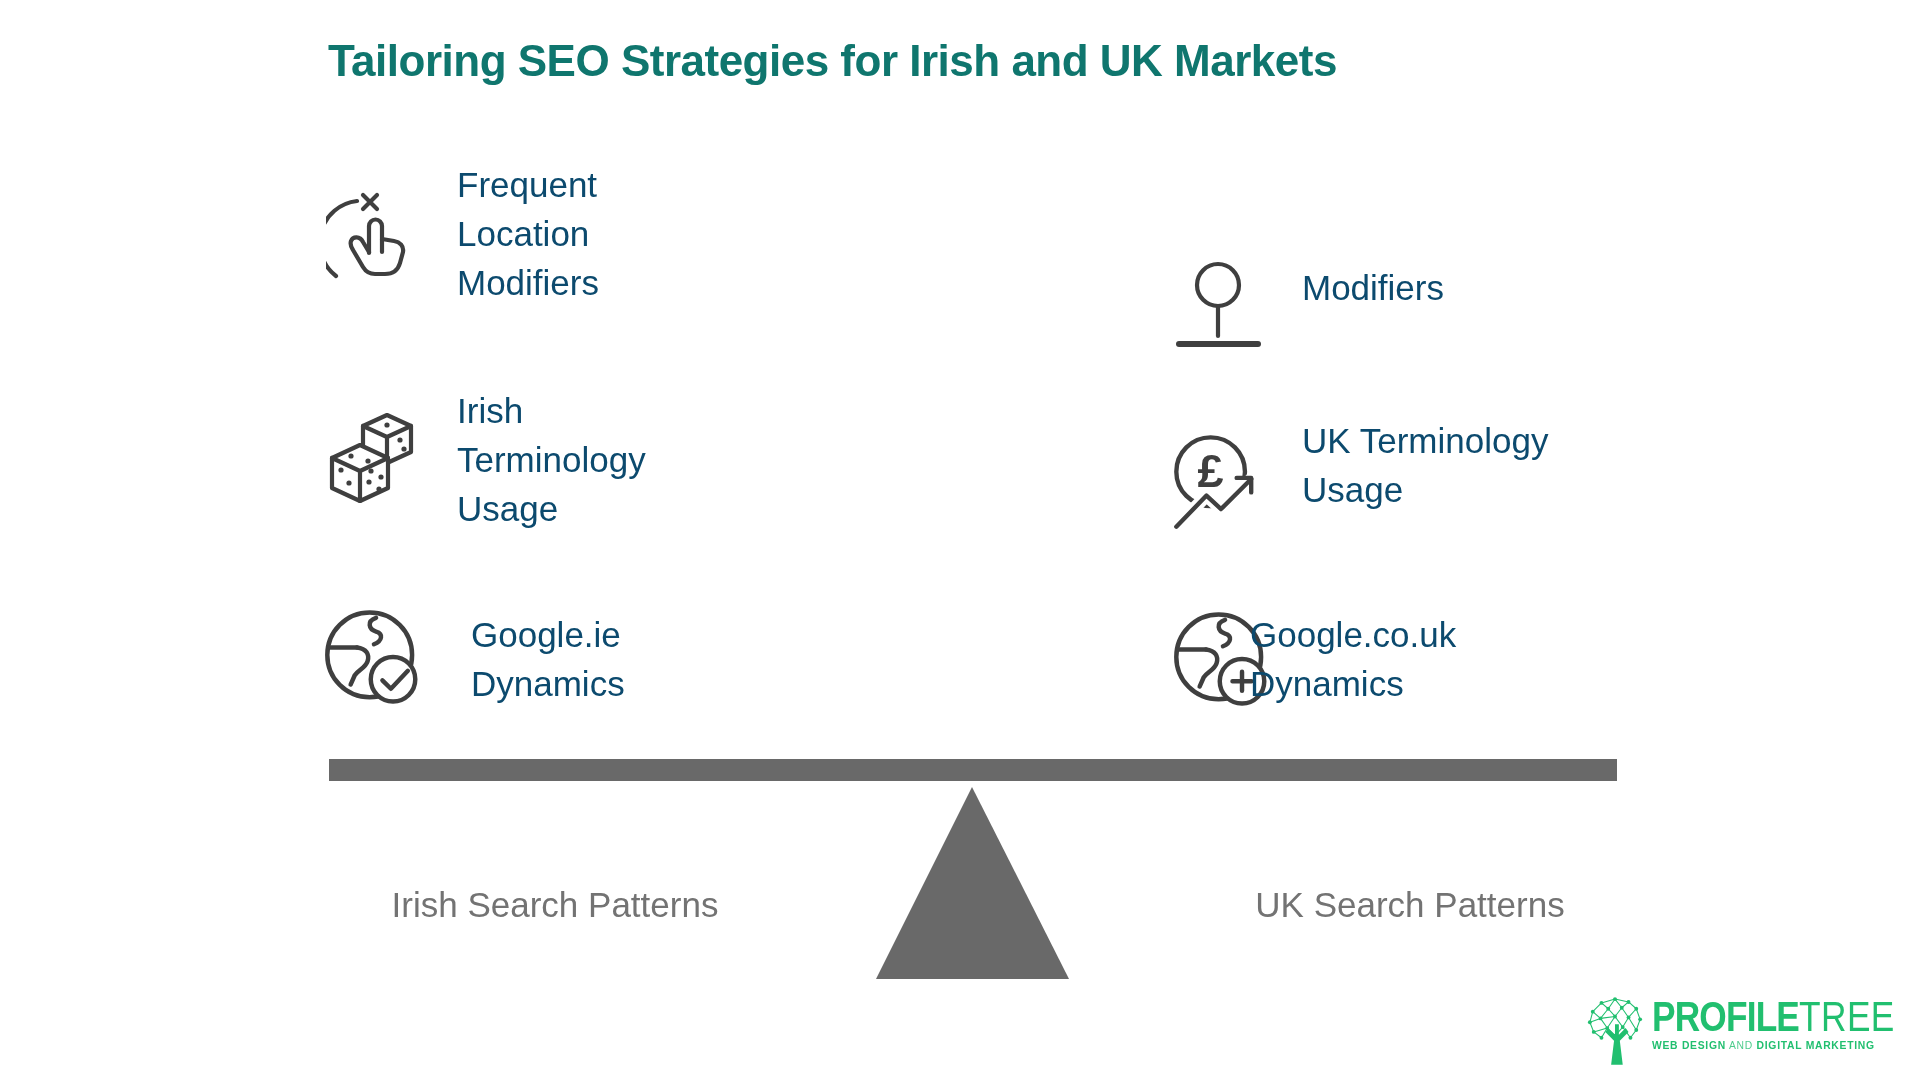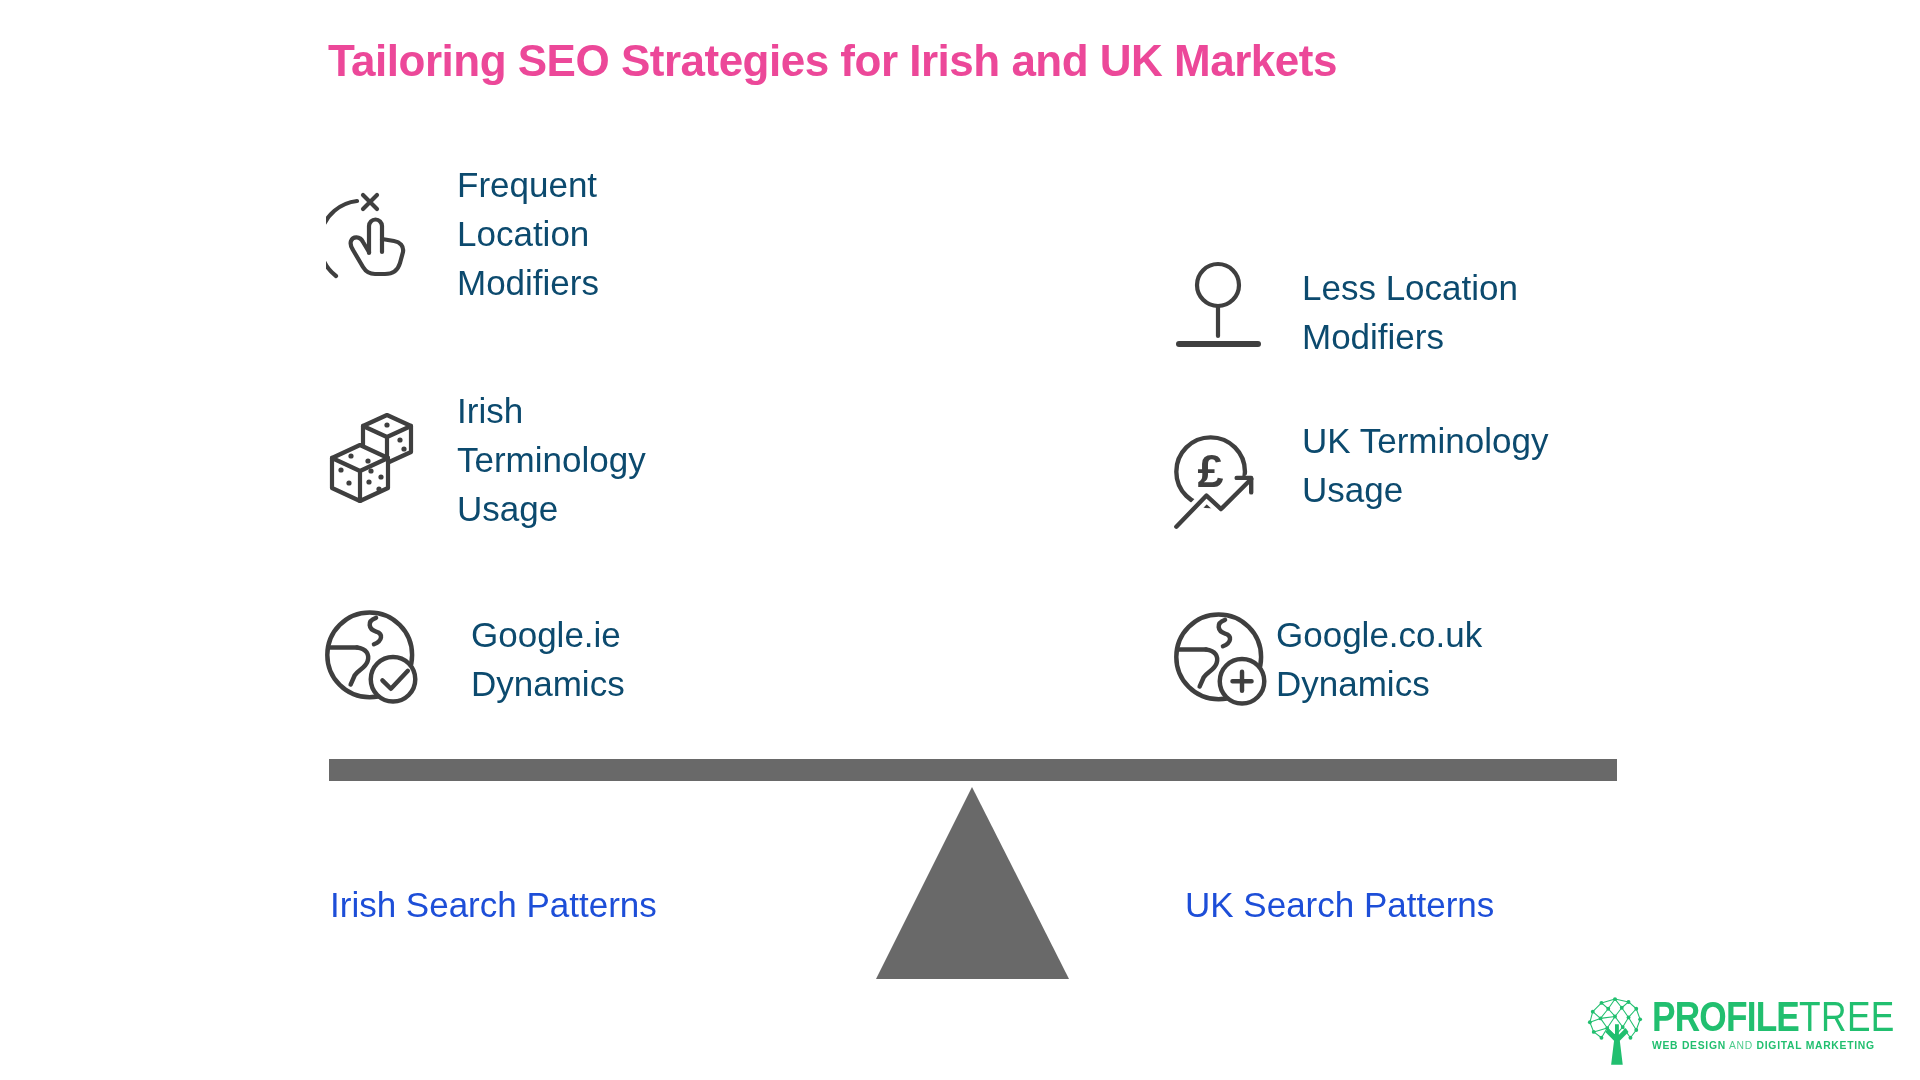--- a/index.html
+++ b/index.html
@@ -2,32 +2,32 @@
 <html><head>
 <meta charset="utf-8">
 <style>
   html,body{margin:0;padding:0;background:#fff;}
   .canvas{
     position:relative;width:1920px;height:1080px;background:#ffffff;
     font-family:"Liberation Sans", sans-serif;color:#4a4a4a;overflow:hidden;
   }
   .title{
     position:absolute;left:328px;top:36px;margin:0;
-    font-size:44px;font-weight:bold;letter-spacing:-0.5px;color:#ec4899;
+    font-size:44px;font-weight:bold;letter-spacing:-0.5px;color:#0f766e;
   }
   .item-text{position:absolute;font-size:35px;color:#0c4a6e;}
   .item-text .ln{line-height:49px;white-space:nowrap;}
   .icon{position:absolute;}
   .icon svg{display:block;width:100%;height:100%;}
   .stroke{fill:none;stroke:#3f3f3f;stroke-width:4.2;stroke-linecap:round;stroke-linejoin:round;}
   .stroke-fill-white{fill:#ffffff;stroke:#3f3f3f;stroke-width:4.2;stroke-linecap:round;stroke-linejoin:round;}
   .dot{fill:#3f3f3f;stroke:none;}
   .beam{position:absolute;left:329px;top:759px;width:1288px;height:22px;background:#696969;}
   .fulcrum{position:absolute;left:876px;top:779px;width:194px;height:201px;}
-  .scale-label{position:absolute;top:885px;width:450px;text-align:left;font-size:35px;color:#1d4ed8;white-space:nowrap;}
+  .scale-label{position:absolute;top:885px;width:450px;text-align:center;font-size:35px;color:#737373;white-space:nowrap;}
   .scale-label.left{left:330px;}
   .scale-label.right{left:1185px;}
   .logo{position:absolute;left:1586px;top:994px;display:flex;align-items:flex-start;}
   .logo-tree{width:58px;height:72px;flex:none;}
   .logo-text{margin-left:8px;}
   .brand{
     font-size:43px;line-height:44px;color:#21bf6f;white-space:nowrap;
     transform:scaleX(0.82);transform-origin:left top;letter-spacing:-1px;
   }
   .brand .b1{font-weight:bold;}
@@ -101,21 +101,20 @@
   </div>
 
   <div class="icon" style="left:1171px;top:256px;width:100px;height:100px;">
     <svg viewBox="0 0 100 100">
       <circle class="stroke" cx="47" cy="29" r="21"></circle>
       <path class="stroke" d="M47 50 V80"></path>
       <path class="stroke" style="stroke-width:6" d="M8 88 H87"></path>
     </svg>
   </div>
   <div class="item-text" style="left:1302px;top:263px;">
-    <div class="ln">Less Location</div>
     <div class="ln">Modifiers</div>
   </div>
 
   <div class="icon" style="left:1168px;top:428px;width:104px;height:106px;">
     <svg viewBox="0 0 100 100">
       <circle class="stroke" cx="41" cy="41" r="33"></circle>
       <text x="41" y="56" text-anchor="middle" font-family="Liberation Sans, sans-serif" font-size="45" font-weight="600" fill="#3f3f3f">£</text>
       <path d="M8 94 L37 64 L51 77 L80 48" fill="none" stroke="#ffffff" stroke-width="12" stroke-linecap="round" stroke-linejoin="round"></path>
       <path class="stroke" d="M8 94 L37 64 L51 77 L80 48"></path>
       <path class="stroke" d="M66 47 H80 M80 47 V61"></path>
@@ -129,21 +128,21 @@
   <div class="icon" style="left:1171px;top:606px;width:106px;height:106px;">
     <svg viewBox="0 0 100 100">
       <circle class="stroke" cx="45" cy="48" r="40"></circle>
       <path class="stroke" d="M7 41 h26"></path>
       <path class="stroke" d="M33 41 c9 1 12 7 10 13 c-2 6 -8 8 -12 13 l-4 9"></path>
       <path class="stroke" d="M51 13 c-9 3 -7 11 0 13 c7 2 6 9 -2 12"></path>
       <circle class="stroke-fill-white" cx="67" cy="71" r="21"></circle>
       <path class="stroke" d="M58 71 h18 M67 62 v18"></path>
     </svg>
   </div>
-  <div class="item-text" style="left:1276px;top:610px;">
+  <div class="item-text" style="left:1250px;top:610px;">
     <div class="ln">Google.co.uk</div>
     <div class="ln">Dynamics</div>
   </div>
 
   <div class="beam"></div>
   <div class="fulcrum">
     <svg viewBox="0 0 194 201" width="194" height="201">
       <polygon points="96,8 0,200 193,200" fill="#696969"></polygon>
     </svg>
   </div>

